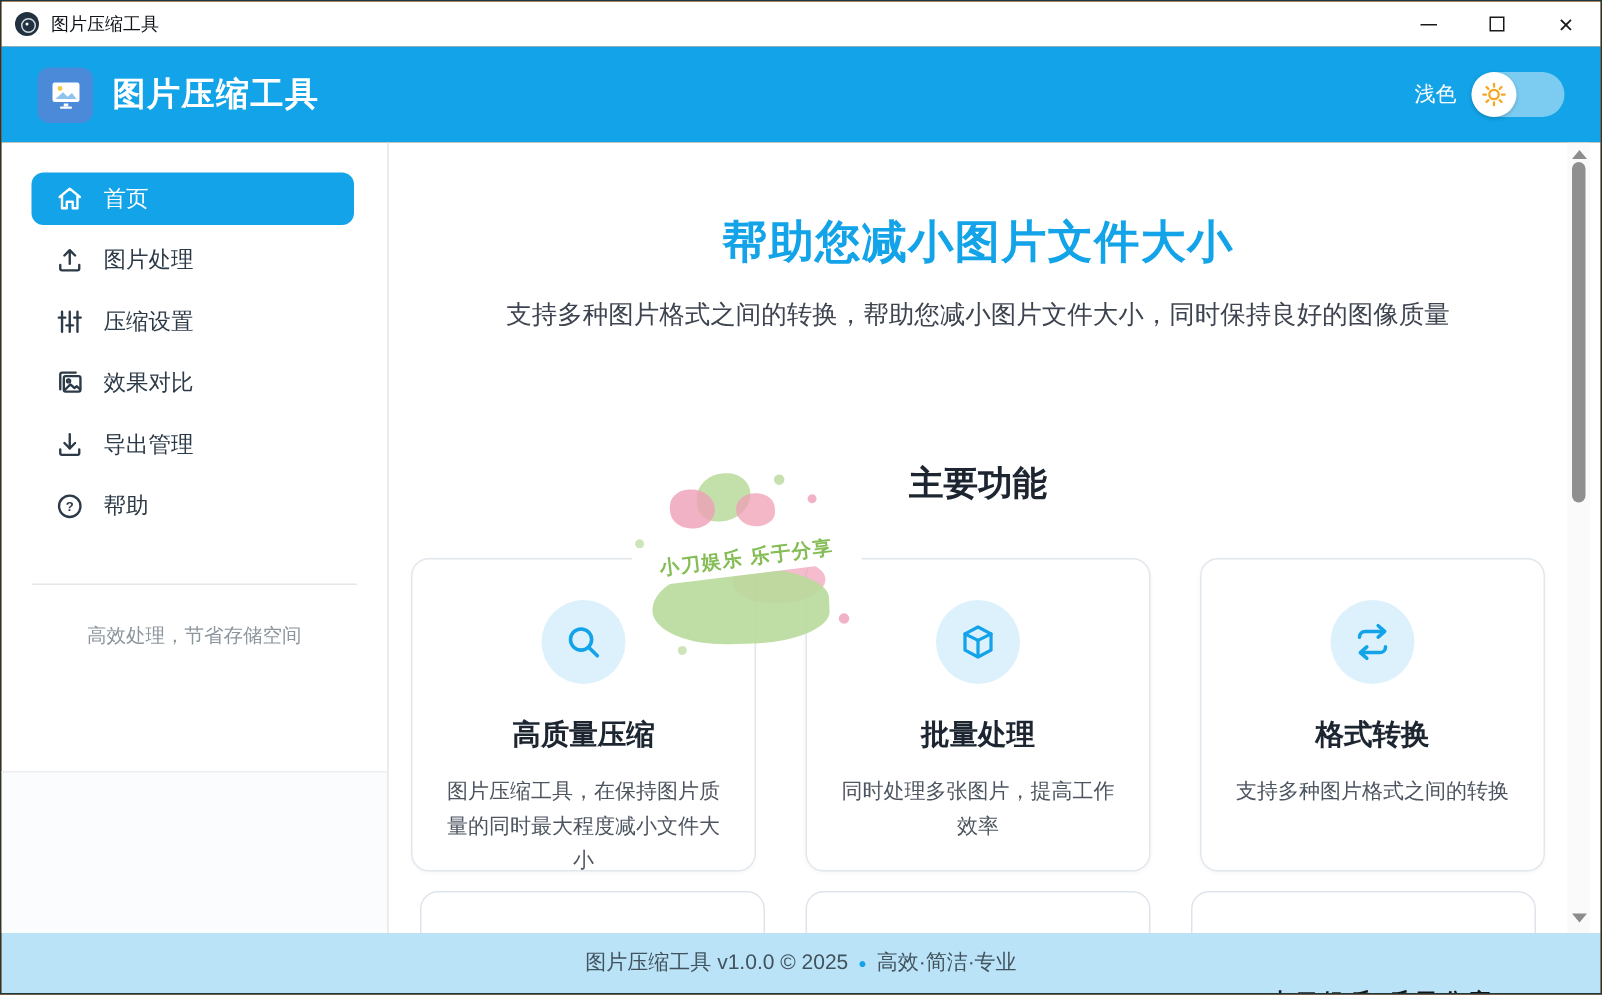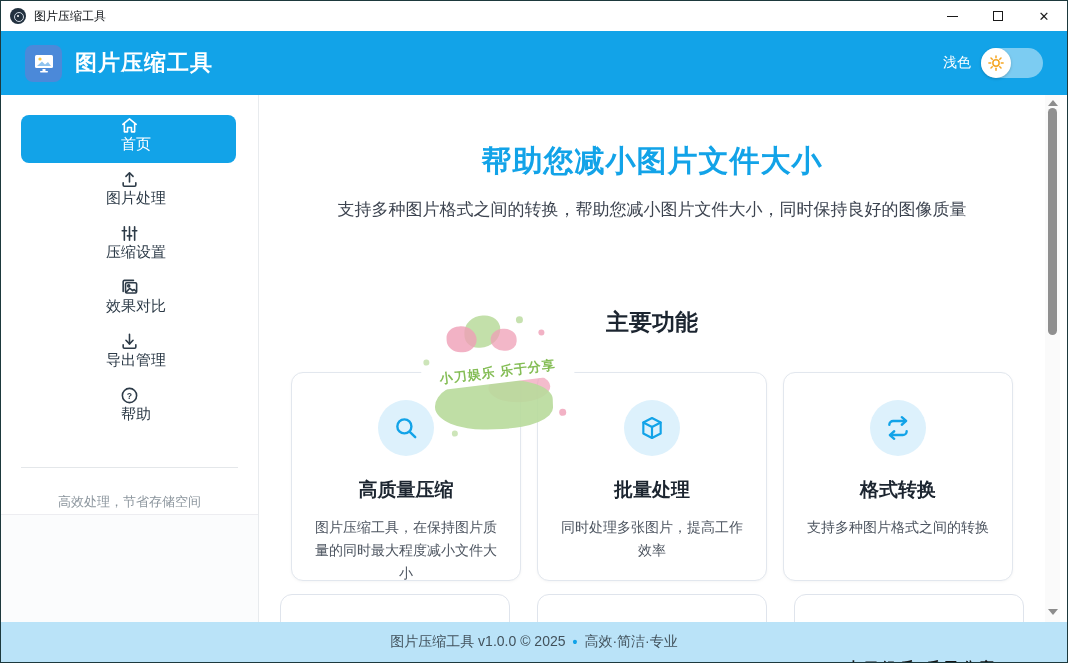--- a/index.html
+++ b/index.html
@@ -25,37 +25,37 @@
   .logo { width:37px; height:37px; border-radius:8px; background:#4b89d9; display:flex; align-items:center; justify-content:center; }
   .header-title { color:#fff; font-size:22px; font-weight:bold; margin-left:13px; letter-spacing:1px; }
   .header-right { margin-left:auto; display:flex; align-items:center; }
   .theme-label { color:#fff; font-size:14px; margin-right:10px; }
   .toggle { width:62px; height:30px; border-radius:15px; background:rgba(255,255,255,0.45); position:relative; cursor:pointer; }
   .toggle-knob { position:absolute; left:0px; top:0px; width:30px; height:30px; border-radius:50%; background:#fff;
                  display:flex; align-items:center; justify-content:center; box-shadow:0 1px 3px rgba(0,0,0,0.2); }
   
   .body { flex:1 1 auto; display:flex; min-height:0; position:relative; }
   .sidebar { width:258px; flex:0 0 auto; background:#fff; border-right:1px solid #e8ebee; position:relative; padding-top:20px; }
-  .nav-item { height:48px; margin:0 22px 6px 20px; border-radius:8px; display:flex; align-items:center; padding-left:15px;
-              color:#2c3a47; font-size:15px; cursor:pointer;flex-direction:column; }
+  .nav-item { height:35px; margin:0 22px 6px 20px; border-radius:8px; display:flex; align-items:center; padding-left:15px;
+              color:#2c3a47; font-size:15px; cursor:pointer; }
   .nav-item .icon { width:20px; height:20px; margin-right:13px; display:flex; align-items:center; justify-content:center; }
   .nav-item.active { background:#12a3e8; color:#fff; }
   .nav-item.active svg * { stroke:#fff; }
   .sb-divider { border-top:1px solid #e4e7ea; margin:34px 20px 0 20px; }
   .sb-info { text-align:center; margin-top:25px; }
   .sb-info-title { font-size:14px; font-weight:bold; color:#2f3b46; }
   .sb-info-sub { font-size:13px; color:#8b959d; margin-top:9px; }
   .sidebar-lower { position:absolute; left:0; right:0; top:419px; bottom:0; background:#fbfcfd; border-top:1px solid #ededf1; }
   
   .content { flex:1 1 auto; position:relative; background:#fff; overflow:hidden; }
   .content-inner { margin-right:22px; text-align:center; }
   .welcome-title { margin-top:46px; font-size:30px; font-weight:bold; color:#12a3e8; letter-spacing:1px; }
   .welcome-sub { margin-top:16px; font-size:17px; color:#3d4450; }
   .features-title { margin-top:86px; font-size:23px; font-weight:bold; color:#1c2530; }
-  .cards { margin-top:34px; display:flex; justify-content:center; gap:16px; }
+  .cards { margin-top:34px; display:flex; justify-content:center; gap:33px; }
   .card { width:230px; height:209px; background:#fff; border:1px solid #e2e7ee; border-radius:12px;
           box-shadow:0 1px 3px rgba(0,0,0,0.04); padding-top:27px; text-align:center; }
   .card-iconwrap { width:56px; height:56px; border-radius:50%; background:#ddf1fc; margin:0 auto; display:flex; align-items:center; justify-content:center; }
   .card-title { margin-top:21px; font-size:19px; font-weight:bold; color:#1c2530; }
   .card-desc { margin:13px 19px 0 19px; font-size:14px; line-height:1.65; color:#4d5560; }
   .cards-partial { position:absolute; left:0; right:22px; top:499px; display:flex; justify-content:center; gap:27px; }
   .card-shell { width:230px; height:60px; background:#fff; border:1px solid #dfe4ec; border-radius:12px; }
   
   .scrollbar { position:absolute; top:0; bottom:0; right:7px; width:15px; background:#fafafa; }
   .sb-arrow-up { position:absolute; top:5px; left:3px; width:0; height:0; border-left:5px solid transparent; border-right:5px solid transparent; border-bottom:6px solid #8c8c8c; }

